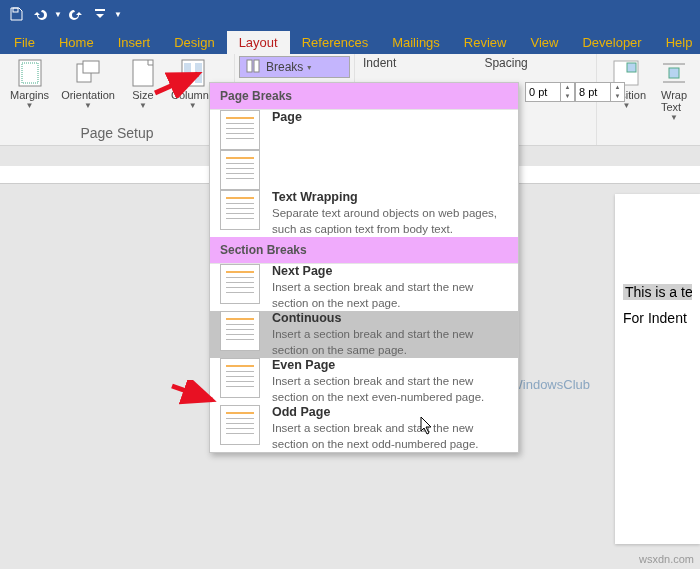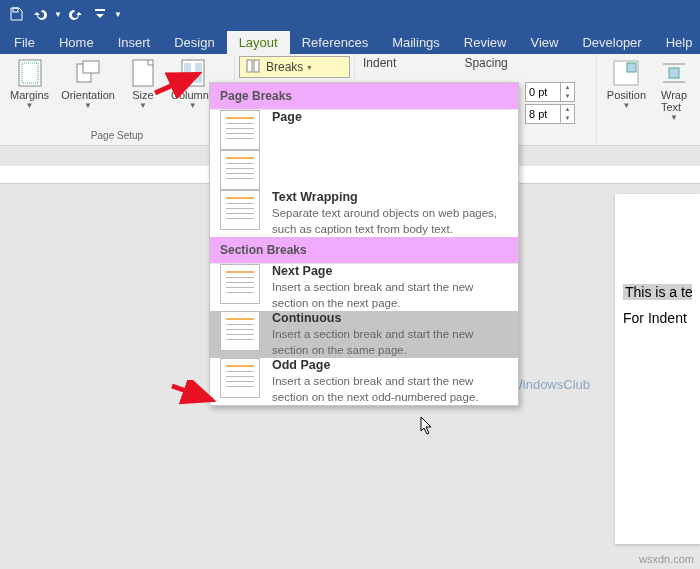--- a/index.html
+++ b/index.html
@@ -5,28 +5,28 @@
   * { box-sizing: border-box; margin: 0; padding: 0; font-family: "Segoe UI", Arial, sans-serif; }
   body { width: 700px; height: 569px; background: #fff; overflow: hidden; position: relative; }
   
   
   .titlebar { height: 28px; background: #2b579a; display: flex; align-items: center; padding: 0 4px; }
   .qat-btn { width: 24px; height: 24px; display: flex; align-items: center; justify-content: center; color: #fff; font-size: 13px; cursor: pointer; }
   .qat-btn svg { fill: #fff; }
   
   
   .tabs { height: 26px; background: #2b579a; display: flex; align-items: flex-end; padding: 0 2px; }
-  .tab { padding: 4px 12px; color: #e5e5e5; font-size: 13px; cursor: pointer; }
-  .tab.active { background: #f3f3f3; color: #4d7c0f; }
+  .tab { padding: 4px 12px; color: #eab308; font-size: 13px; cursor: pointer; }
+  .tab.active { background: #f3f3f3; color: #b91c1c; }
   
   
   .ribbon { height: 92px; background: #f3f3f3; border-bottom: 1px solid #d4d4d4; display: flex; position: relative; }
   .group { display: flex; flex-direction: column; padding: 2px 4px 0; border-right: 1px solid #e1e1e1; height: 100%; }
   .group-items { display: flex; flex: 1; }
-  .group-label { font-size: 10px; color: #666; text-align: center; padding: 2px 0 4px; }
+  .group-label { font-size: 14px; color: #666; text-align: center; padding: 2px 0 4px; }
   .big-btn { display: flex; flex-direction: column; align-items: center; padding: 3px 6px; cursor: pointer; font-size: 11px; color: #444; min-width: 44px; }
   .big-btn .ico { width: 28px; height: 28px; margin-bottom: 2px; display:flex; align-items:center; justify-content:center;}
   .small-btn { display: flex; align-items: center; padding: 2px 6px; font-size: 12px; color: #444; cursor: pointer; height: 22px; }
   .small-btn .ico { width: 16px; height: 16px; margin-right: 4px; }
   
   .indent-group { padding: 2px 8px; }
   .indent-label { font-size: 12px; color: #444; padding-bottom: 4px; }
   .spinner-row { display: flex; align-items: center; margin-bottom: 2px; }
   .spinner { width: 50px; height: 20px; border: 1px solid #ababab; background: #fff; display: flex; align-items:center; }
   .spinner input { border: none; width: 34px; font-size: 11px; padding: 0 3px; outline:none; }
@@ -150,36 +150,36 @@
             </svg>
           </div>
         <span>Columns</span>
         <span style="font-size:8px;color:#666">▼</span>
       </div>
     </div>
     <div class="group-label">Page Setup</div>
   </div>
 
   <div class="group" style="width:120px; border-right:1px solid #e1e1e1;">
-    <div class="small-btn" style="background:#fef9c3;border:1px solid #a9a9a9;">
+    <div class="small-btn" style="background:#c4b5fd;border:1px solid #a9a9a9;">
       <span class="ico"><svg width="14" height="14" viewBox="0 0 14 14">
             <rect x="1" y="1" width="5" height="12" fill="#fff" stroke="#888"></rect>
             <rect x="8" y="1" width="5" height="12" fill="#fff" stroke="#888"></rect>
           </svg></span>
       <span>Breaks</span>
       <span style="font-size:8px;color:#666;margin-left:4px">▾</span>
     </div>
   </div>
 
   <div class="group indent-group" style="flex:1;">
-    <div style="display:flex; gap:68px;">
+    <div style="display:flex; gap:88px;">
       <div class="indent-label">Indent</div>
       <div class="indent-label">Spacing</div>
     </div>
-    <div style="display:flex; flex-direction:column; align-items:flex-end; position:absolute; left:525px; top:28px;">
+    <div style="display:flex; flex-direction:row; align-items:flex-end; position:absolute; left:525px; top:28px;">
       <div class="spinner-row">
         <div class="spinner">
           <input value="0 pt" style="">
           <div class="spinner-btns">
               <div>▲</div>
               <div>▼</div>
             </div>
         </div>
       </div>
       <div class="spinner-row">
@@ -253,20 +253,27 @@
     <div class="dd-text">
       <div class="dd-title">Next Page</div>
       <div class="dd-desc">Insert a section break and start the new section on the next page.</div>
     </div>
   </div>
   <div class="dd-item hover">
     <div class="dd-icon page-lines"></div>
     <div class="dd-text">
       <div class="dd-title">Continuous</div>
       <div class="dd-desc">Insert a section break and start the new section on the same page.</div>
+    </div>
+  </div>
+  <div class="dd-item">
+    <div class="dd-icon page-lines"></div>
+    <div class="dd-text">
+      <div class="dd-title">Even Page</div>
+      <div class="dd-desc">Insert a section break and start the new section on the next even-numbered page.</div>
     </div>
   </div>
   <div class="dd-item">
     <div class="dd-icon page-lines"></div>
     <div class="dd-text">
       <div class="dd-title">Odd Page</div>
       <div class="dd-desc">Insert a section break and start the new section on the next odd-numbered page.</div>
     </div>
   </div>
 </div>

